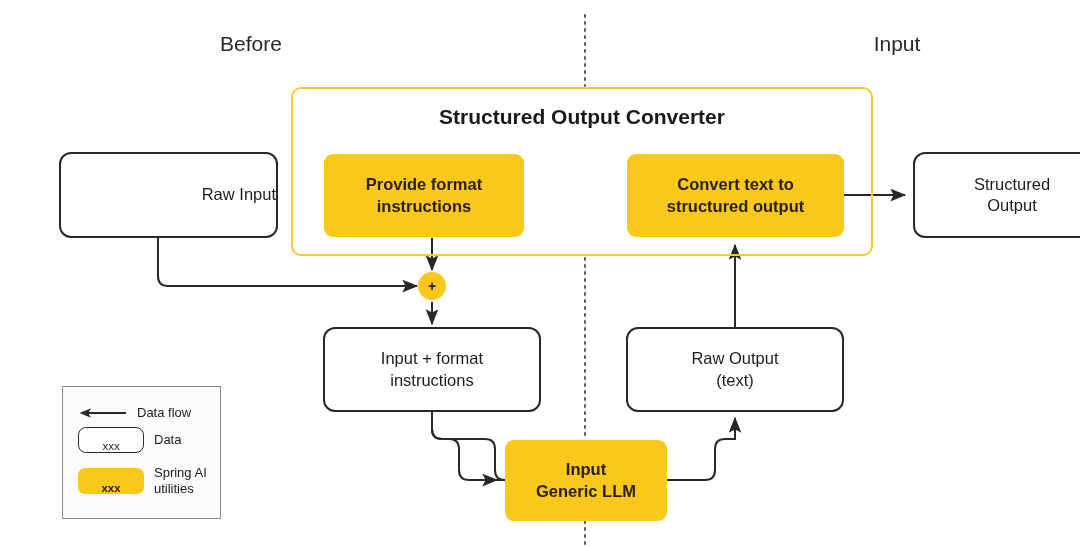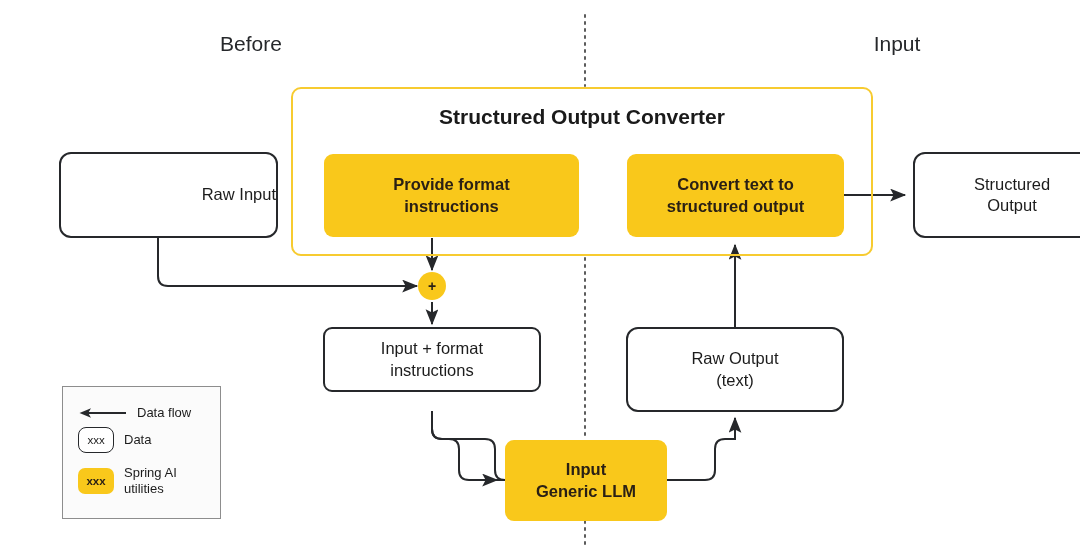--- a/index.html
+++ b/index.html
@@ -106,25 +106,25 @@
   }
   .legend-label {
     font-size: 13px;
     color: #1c1c1c;
     line-height: 1.25;
     margin-left: 10px;
     text-align: left;
     white-space: pre-line;
   }
   .legend-swatch {
-    width: 36px;
+    width: 66px;
     height: 26px;
     box-sizing: border-box;
     display: flex;
-    align-items: center;
+    align-items: flex-end;
     justify-content: center;
     font-size: 11.5px;
   }
   .sw-data {
     background: #ffffff;
     border: 1.6px solid #26282b;
     border-radius: 8px;
     color: #1c1c1c;
   }
   .sw-util {
@@ -177,40 +177,40 @@
   <div class="phase-label" style="left:126px; top:32px; width:160px;">Before</div>
   <div class="phase-label" style="left:772px; top:32px; width:160px;">Input</div>
 
   <div class="group-box" style="left:246px; top:87px; width:582px; height:169px;"></div>
   <div class="group-title" style="left:246px; top:105px; width:582px;">Structured Output Converter</div>
 
   <div class="node data-node" style="left:14px; top:152px; width:219px; height:86px;justify-content:flex-end;">
     <span>Raw Input</span>
   </div>
 
-  <div class="node util-node" style="left:279px; top:154px; width:255px; height:83px;">
+  <div class="node util-node" style="left:279px; top:154px; width:200px; height:83px;">
     <span style="white-space: pre-line;">Provide format
 instructions</span>
   </div>
 
   <div class="node util-node" style="left:582px; top:154px; width:217px; height:83px;">
     <span style="white-space: pre-line;">Convert text to
 structured  output</span>
   </div>
 
   <div class="node data-node" style="left:868px; top:152px; width:198px; height:86px;">
     <span style="white-space: pre-line;">Structured
 Output</span>
   </div>
 
   <div class="plus-circle" style="left:373px; top:272px;">
     <span>+</span>
   </div>
 
-  <div class="node data-node" style="left:278px; top:327px; width:218px; height:65px;border-radius:9px;">
+  <div class="node data-node" style="left:278px; top:327px; width:218px; height:85px;">
     <span style="white-space: pre-line;">Input + format
 instructions</span>
   </div>
 
   <div class="node data-node" style="left:581px; top:327px; width:218px; height:85px;">
     <span style="white-space: pre-line;">Raw Output
 (text)</span>
   </div>
 
   <div class="node util-node" style="left:460px; top:440px; width:162px; height:81px;">

